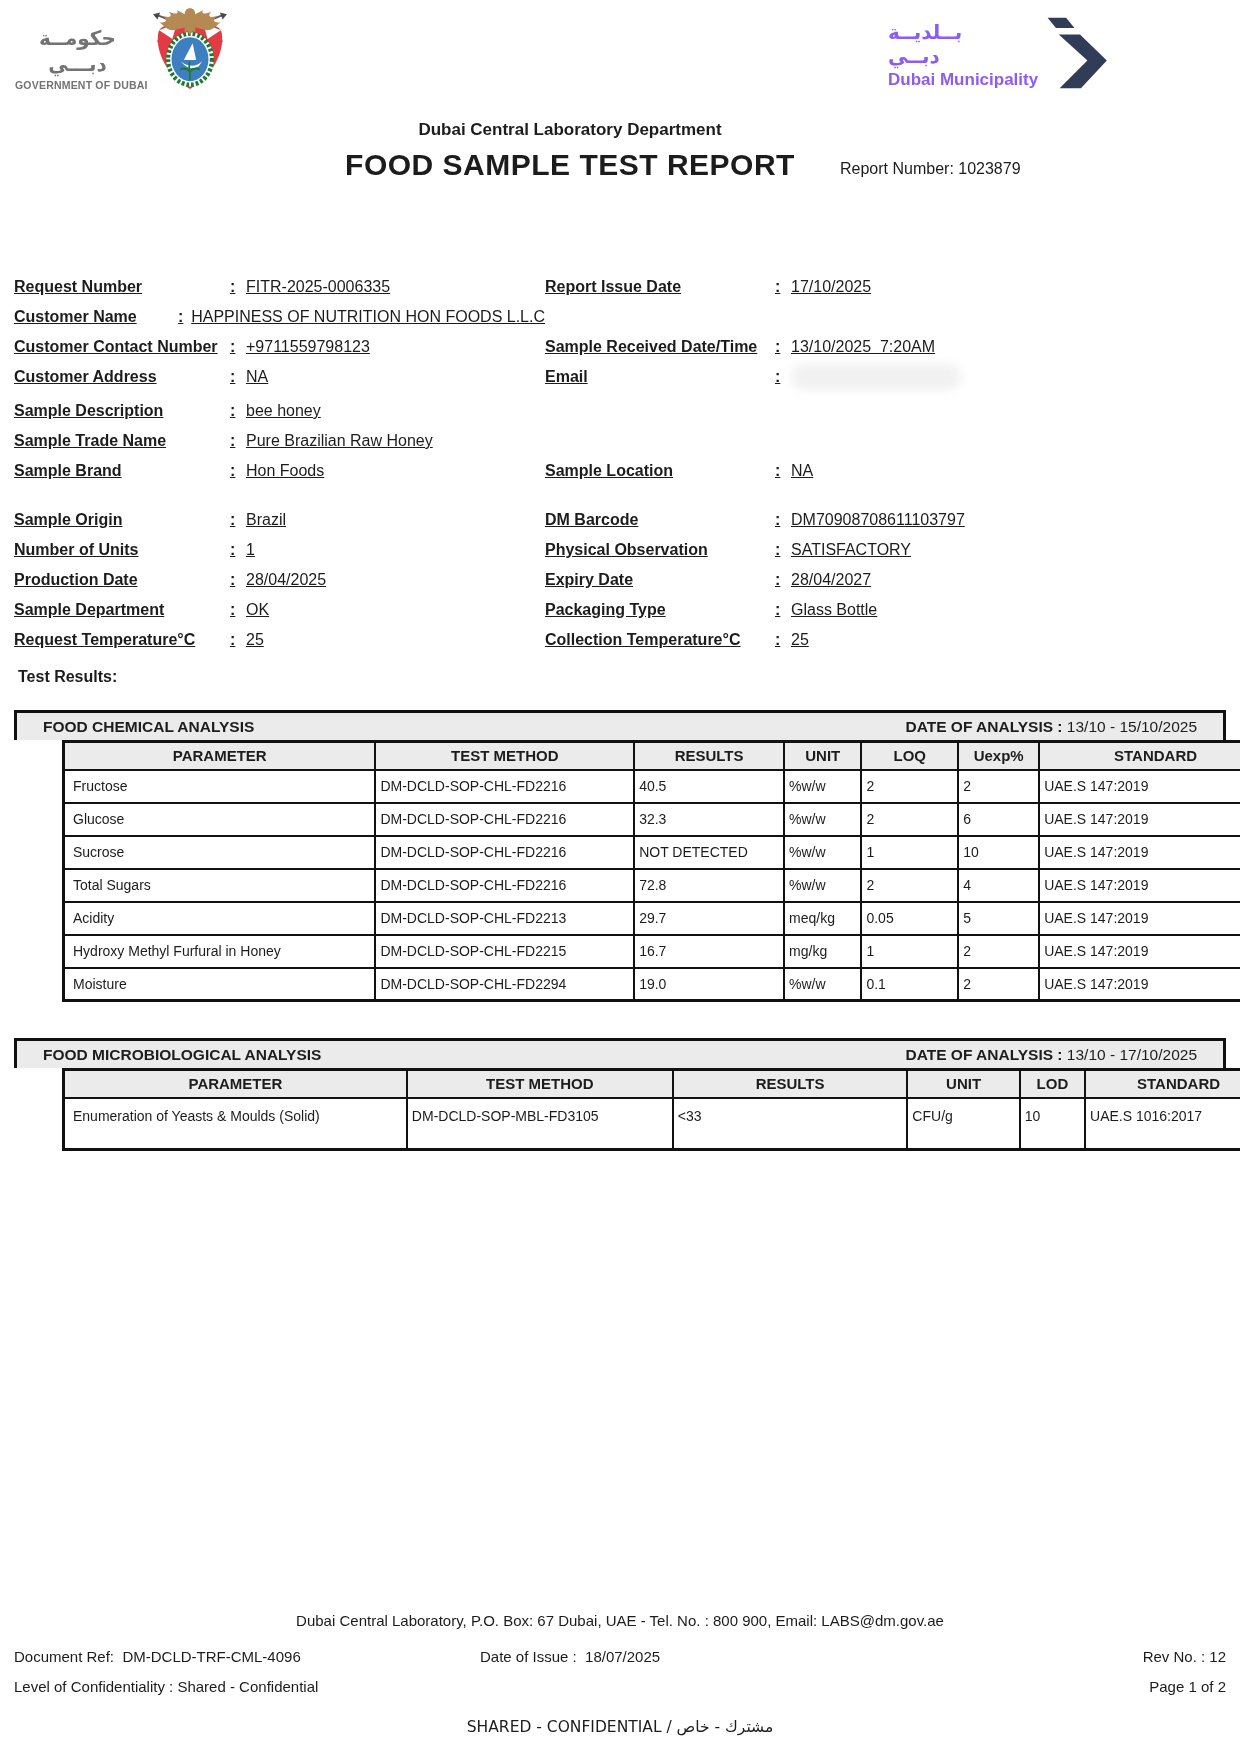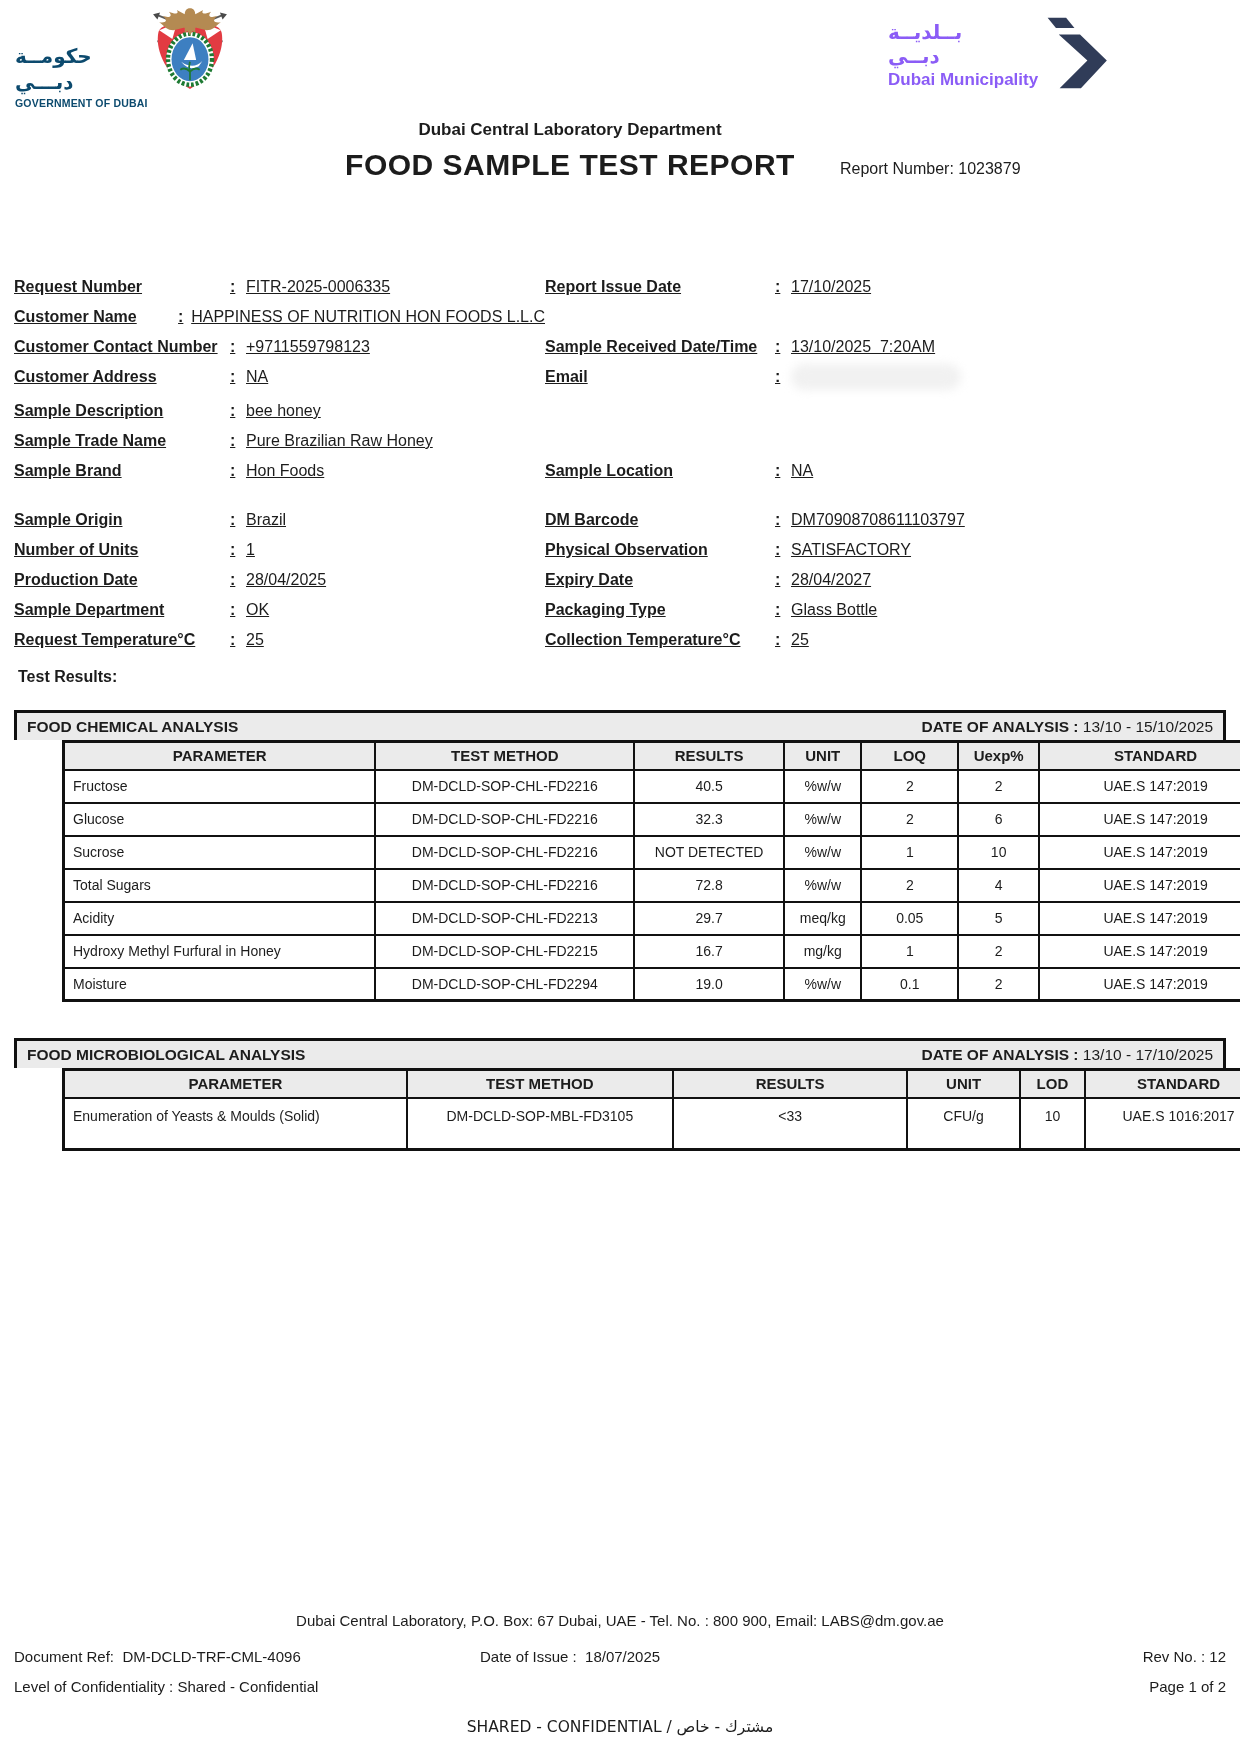--- a/index.html
+++ b/index.html
@@ -1,21 +1,21 @@
 <!DOCTYPE html>
 <html><head>
 <meta charset="utf-8">
 <style>
   * { margin:0; padding:0; box-sizing:border-box; }
   html,body { background:#9a9a9a; }
   body { font-family:"Liberation Sans", sans-serif; color:#1c1c1c; }
   .page { position:relative; width:1240px; height:1755px; background:#ffffff; margin:0 auto; overflow:hidden; }
 
   
-  .gov-logo { position:absolute; left:15px; top:43px; width:125px; color:#0c4a6e; }
+  .gov-logo { position:absolute; left:15px; top:25px; width:125px; text-align:center; color:#737373; }
   .gov-ar { font-family:"DejaVu Sans", sans-serif; font-size:20px; font-weight:bold; line-height:26px; }
   .gov-en { font-size:10.5px; font-weight:bold; letter-spacing:.2px; margin-top:2px; white-space:nowrap; }
   .emblem { position:absolute; left:146px; top:6px; width:88px; height:102px; }
   .muni { position:absolute; left:888px; top:20px; display:flex; align-items:flex-start; gap:14px; }
   .muni-text { width:132px; text-align:left; color:#8b5cf6; }
   .muni-ar { font-family:"DejaVu Sans", sans-serif; font-size:20px; font-weight:bold; line-height:24px; }
   .muni-en { font-size:17px; font-weight:bold; margin-top:2px; white-space:nowrap; }
   .muni-arrow { width:92px; height:74px; margin-top:-4px; }
 
   
@@ -37,28 +37,28 @@
   .f-colon { width:12px; font-weight:bold; font-size:16px; }
   .f-value { font-size:16px; margin-left:4px; white-space:pre; }
   .f-value.redacted { display:inline-block; width:170px; height:26px; background:#f1f1f1; border-radius:13px; filter:blur(5px); }
 
   .tr-label { position:absolute; top:668px; left:18px; font-size:16px; font-weight:bold; }
 
   
   .tbl { position:absolute; left:14px; width:1212px; }
   .tbl.chem { top:710px; }
   .tbl.micro { top:1038px; }
-  .sec-bar { display:flex; justify-content:space-between; align-items:center; height:30px; background:#ebebeb; border:3px solid #111; border-bottom:none; padding:0 10px; }
+  .sec-bar { display:flex; justify-content:space-between; align-items:center; height:30px; background:#ebebeb; border:3px solid #111; border-bottom:none; padding:0 26px; }
   .sec-title { font-size:15.5px; font-weight:bold; }
   .sec-date { font-size:15.5px; }
   .sec-date b { font-weight:bold; }
   .rtable { width:100%; border-collapse:collapse; border:3px solid #111; table-layout:fixed;margin-left:48px; }
   .rtable th, .rtable td { border:2px solid #111; }
   .rtable th { background:#ebebeb; height:28px; font-size:15px; font-weight:bold; text-align:center; }
-  .rtable td { height:33px; font-size:14px; text-align:center; padding:2px 4px; overflow:hidden; }
+  .rtable td { height:33px; font-size:14px; text-align:left; padding:2px 4px; overflow:hidden; }
   .rtable td.first { text-align:left; padding-left:8px; }
   .micro .rtable td { height:52px; vertical-align:top; padding-top:9px; }
 
   
   .footer-contact { position:absolute; top:1612px; left:0; width:1240px; text-align:center; font-size:15px; }
   .footer-row { position:absolute; left:14px; right:14px; font-size:15px; }
   .footer-row.r1 { top:1648px; }
   .footer-row.r2 { top:1678px; }
   .fr-center { position:absolute; left:466px; top:0; }
   .fr-right { position:absolute; right:0; top:0; }

